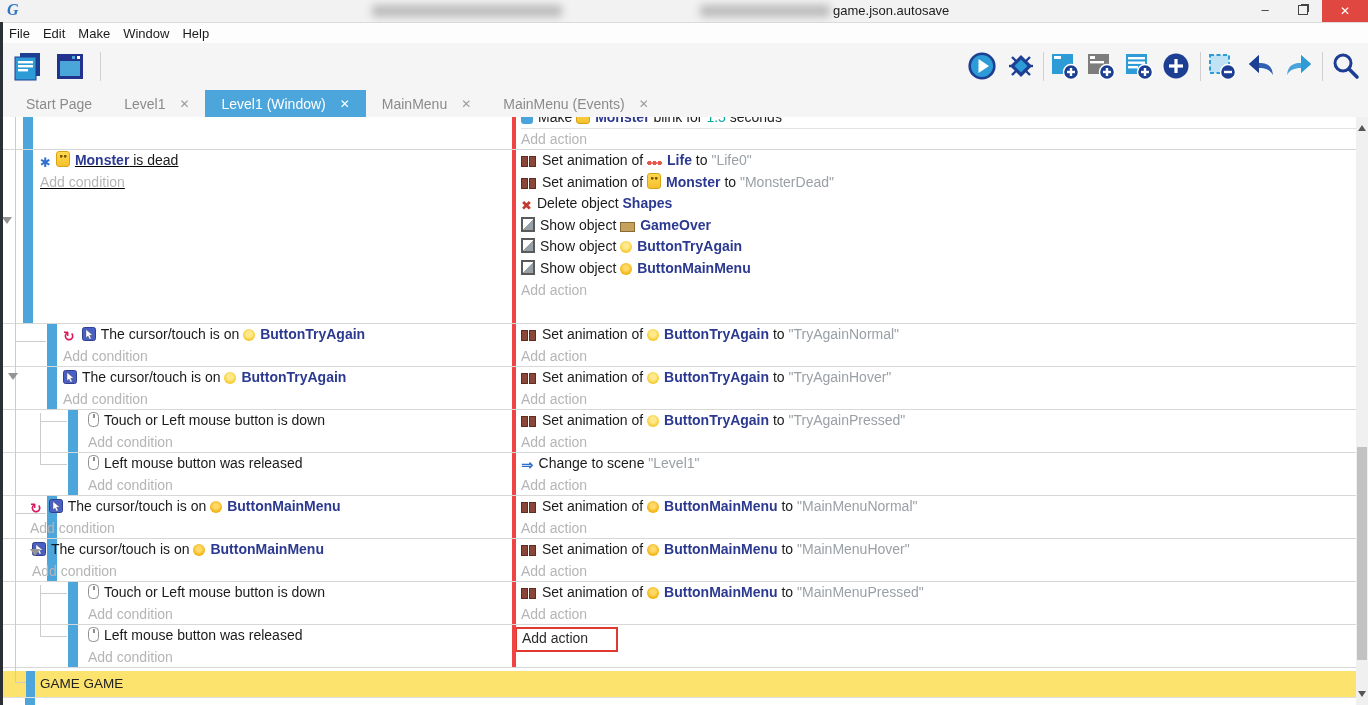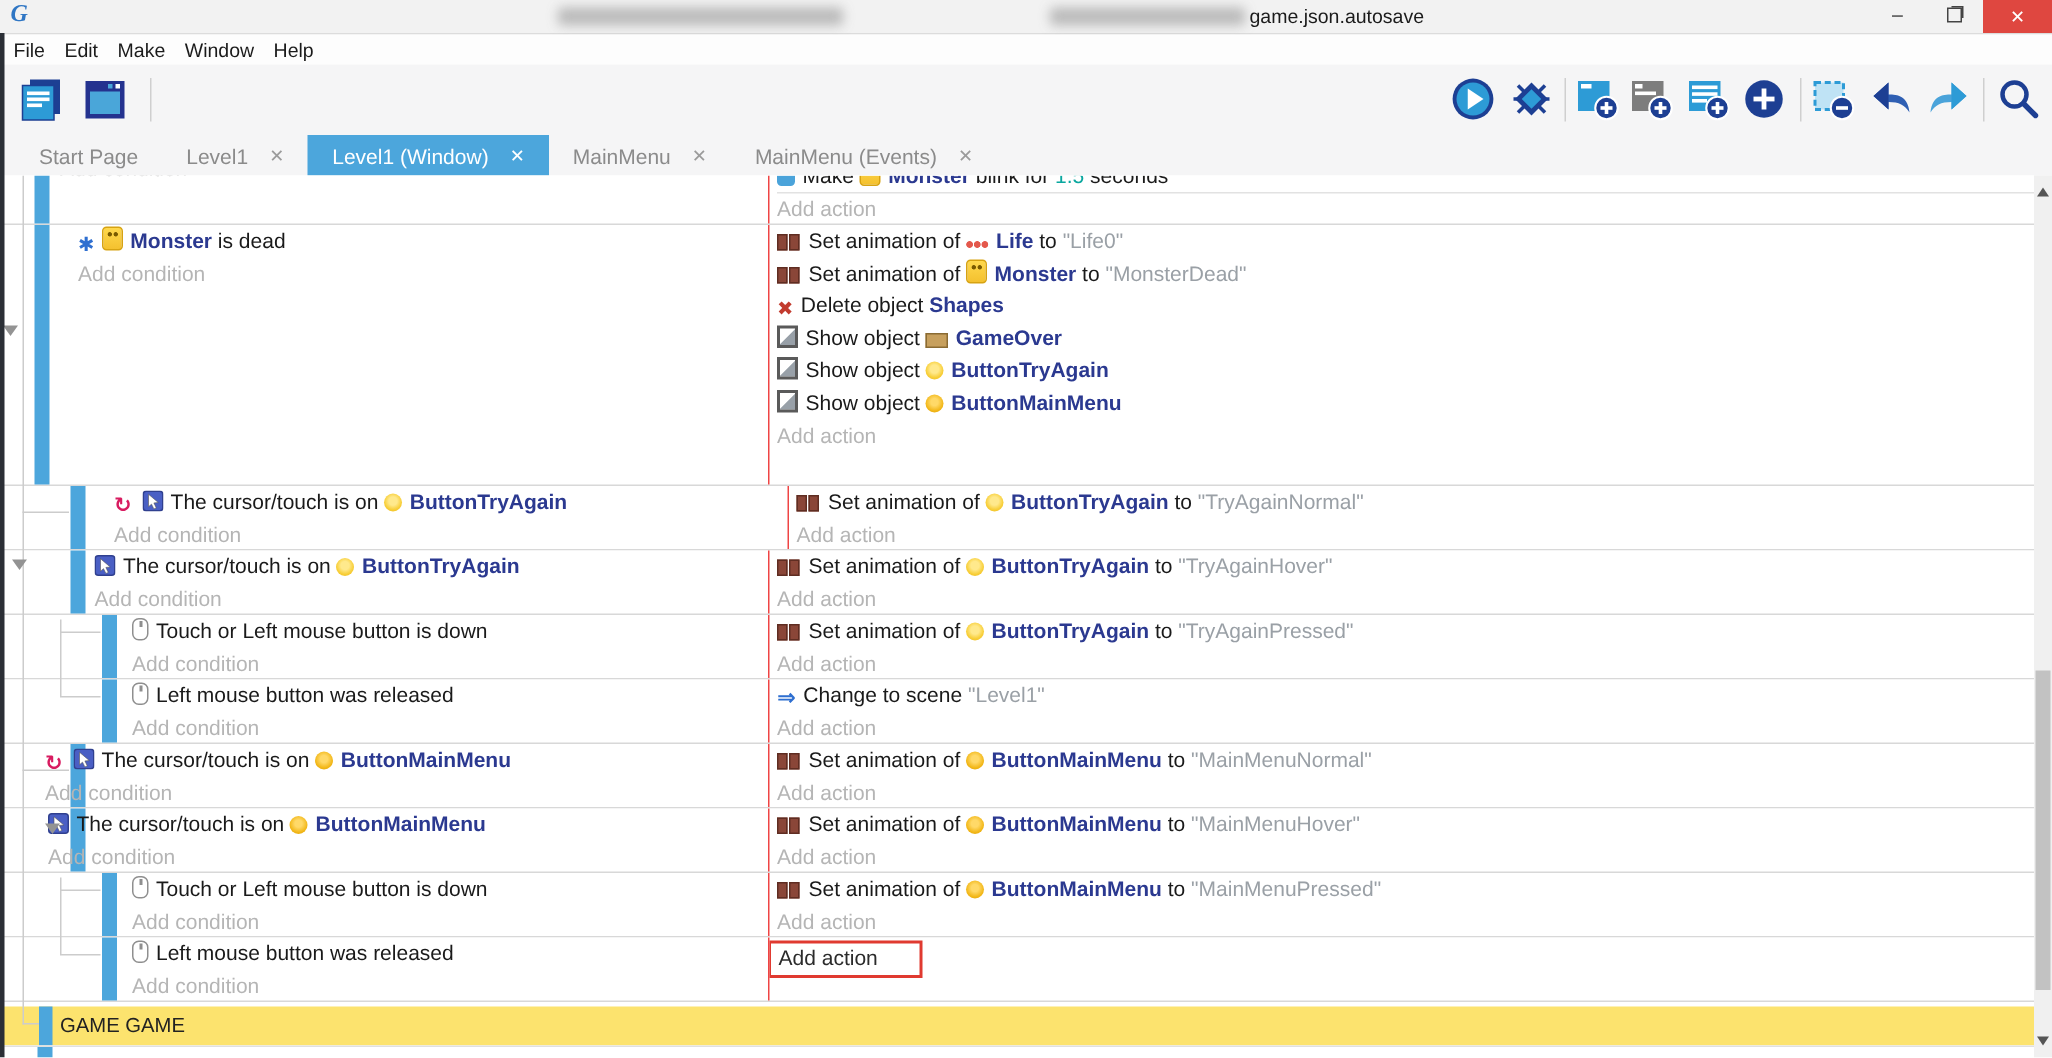--- a/index.html
+++ b/index.html
@@ -27,21 +27,21 @@
   .tabbar{position:absolute;top:90px;left:0;right:0;height:27px;background:#f5f5f6;display:flex;align-items:stretch;padding-left:10px;font-size:14px;color:#8b8b8b;}
   .tab{display:flex;align-items:center;padding:0 16px;white-space:nowrap;}
   .tab .xg{margin-left:14px;font-size:12px;color:#9b9b9b;}
   .tab.active{background:#4ca6dc;color:#fff;}
   .tab.active .xg{color:#fff;}
   
   .events{position:absolute;top:117px;left:0;width:1356px;bottom:0;background:#fff;overflow:hidden;}
   .left-edge{position:absolute;left:0;top:22px;bottom:0;width:3px;background:#2b2f36;z-index:60;}
   .block{position:relative;display:flex;box-sizing:border-box;border-bottom:1px solid #d8d8d8;background:#fff;}
   .cond{width:512px;box-sizing:border-box;overflow:hidden;position:relative;}
-  .act{flex:1;border-left:1px solid #ef4444;padding-left:5px;overflow:hidden;}
+  .act{flex:1;border-left:4px solid #ef4444;padding-left:5px;overflow:hidden;}
   .bar{position:absolute;top:0;bottom:0;width:10px;background:#4ca6dc;}
   .eline{height:21.5px;line-height:21.5px;font-size:14px;color:#1a1a1a;white-space:nowrap;}
   .b-tall .act .eline{height:21.6px;line-height:21.6px;}
   .ghost{color:#b5b5b5;}
   .st-obj{font-weight:bold;color:#2b3990;}
   .st-param{color:#9aa0a6;}
   .st-num{color:#0aa79f;}
   .icon{display:inline-block;vertical-align:-2px;margin-right:5px;}
   .partial{height:11px;overflow:hidden;border-bottom:1px solid #e2e2e2;}
   .partial .eline{margin-top:-10px;}
@@ -233,35 +233,35 @@
       </div>
       <div class="act">
         <div class="partial">
           <div class="eline"><span class="icon"><span class="g-timer"></span></span><span>Make </span><span class="icon"><span class="g-monster"></span></span><span class="st-obj">Monster</span><span> blink for </span><span class="st-num">1.5</span><span> seconds</span></div>
         </div>
         <div class="eline ghost">Add action</div>
       </div>
     </div>
     <div class="block b-tall" style="height: 174px;">
       <div class="bar" style="left: 23px;"></div>
-      <div class="cond" style="padding-left: 52px;">
+      <div class="cond" style="padding-left: 40px; text-decoration: underline;">
         <div class="eline"><span class="icon"><span class="g-behavior">✱</span></span><span class="icon"><span class="g-monster"></span></span><span class="st-obj">Monster</span><span> is dead</span></div>
         <div class="eline ghost">Add condition</div>
       </div>
       <div class="act">
         <div class="eline"><span class="icon"><span class="g-anim"><i></i><i></i></span></span><span>Set animation of </span><span class="icon"><span class="g-life"></span></span><span class="st-obj">Life</span><span> to </span><span class="st-param">"Life0"</span></div>
         <div class="eline"><span class="icon"><span class="g-anim"><i></i><i></i></span></span><span>Set animation of </span><span class="icon"><span class="g-monster"></span></span><span class="st-obj">Monster</span><span> to </span><span class="st-param">"MonsterDead"</span></div>
         <div class="eline"><span class="icon"><span class="g-delx">✖</span></span><span>Delete object </span><span class="st-obj">Shapes</span></div>
         <div class="eline"><span class="icon"><span class="g-show"></span></span><span>Show object </span><span class="icon"><span class="g-banner"></span></span><span class="st-obj">GameOver</span></div>
         <div class="eline"><span class="icon"><span class="g-show"></span></span><span>Show object </span><span class="icon"><span class="g-btn y"></span></span><span class="st-obj">ButtonTryAgain</span></div>
         <div class="eline"><span class="icon"><span class="g-show"></span></span><span>Show object </span><span class="icon"><span class="g-btn o"></span></span><span class="st-obj">ButtonMainMenu</span></div>
         <div class="eline ghost">Add action</div>
       </div>
     </div>
-    <div class="block" style="height: 43px; padding-left: 13px;">
+    <div class="block" style="height: 43px;">
       <div class="bar" style="left: 47px;"></div>
       <div class="cond" style="padding-left: 63px;">
         <div class="eline"><span class="icon"><span class="g-invert">↻</span></span><span class="icon"><svg width="14" height="14" viewBox="0 0 14 14" style="display:block">
               <rect x="0.5" y="0.5" width="13" height="13" rx="2" fill="#4a5fc4" stroke="#30408f"></rect>
               <path d="M4 2.5 L10.5 8 L7.6 8.3 L9.2 11.6 L7.6 12.3 L6 9.1 L4 10.8 Z" fill="#fff" stroke="#555" stroke-width="0.4"></path>
             </svg></span><span>The cursor/touch is on </span><span class="icon"><span class="g-btn y"></span></span><span class="st-obj">ButtonTryAgain</span></div>
         <div class="eline ghost">Add condition</div>
       </div>
       <div class="act">
         <div class="eline"><span class="icon"><span class="g-anim"><i></i><i></i></span></span><span>Set animation of </span><span class="icon"><span class="g-btn y"></span></span><span class="st-obj">ButtonTryAgain</span><span> to </span><span class="st-param">"TryAgainNormal"</span></div>

